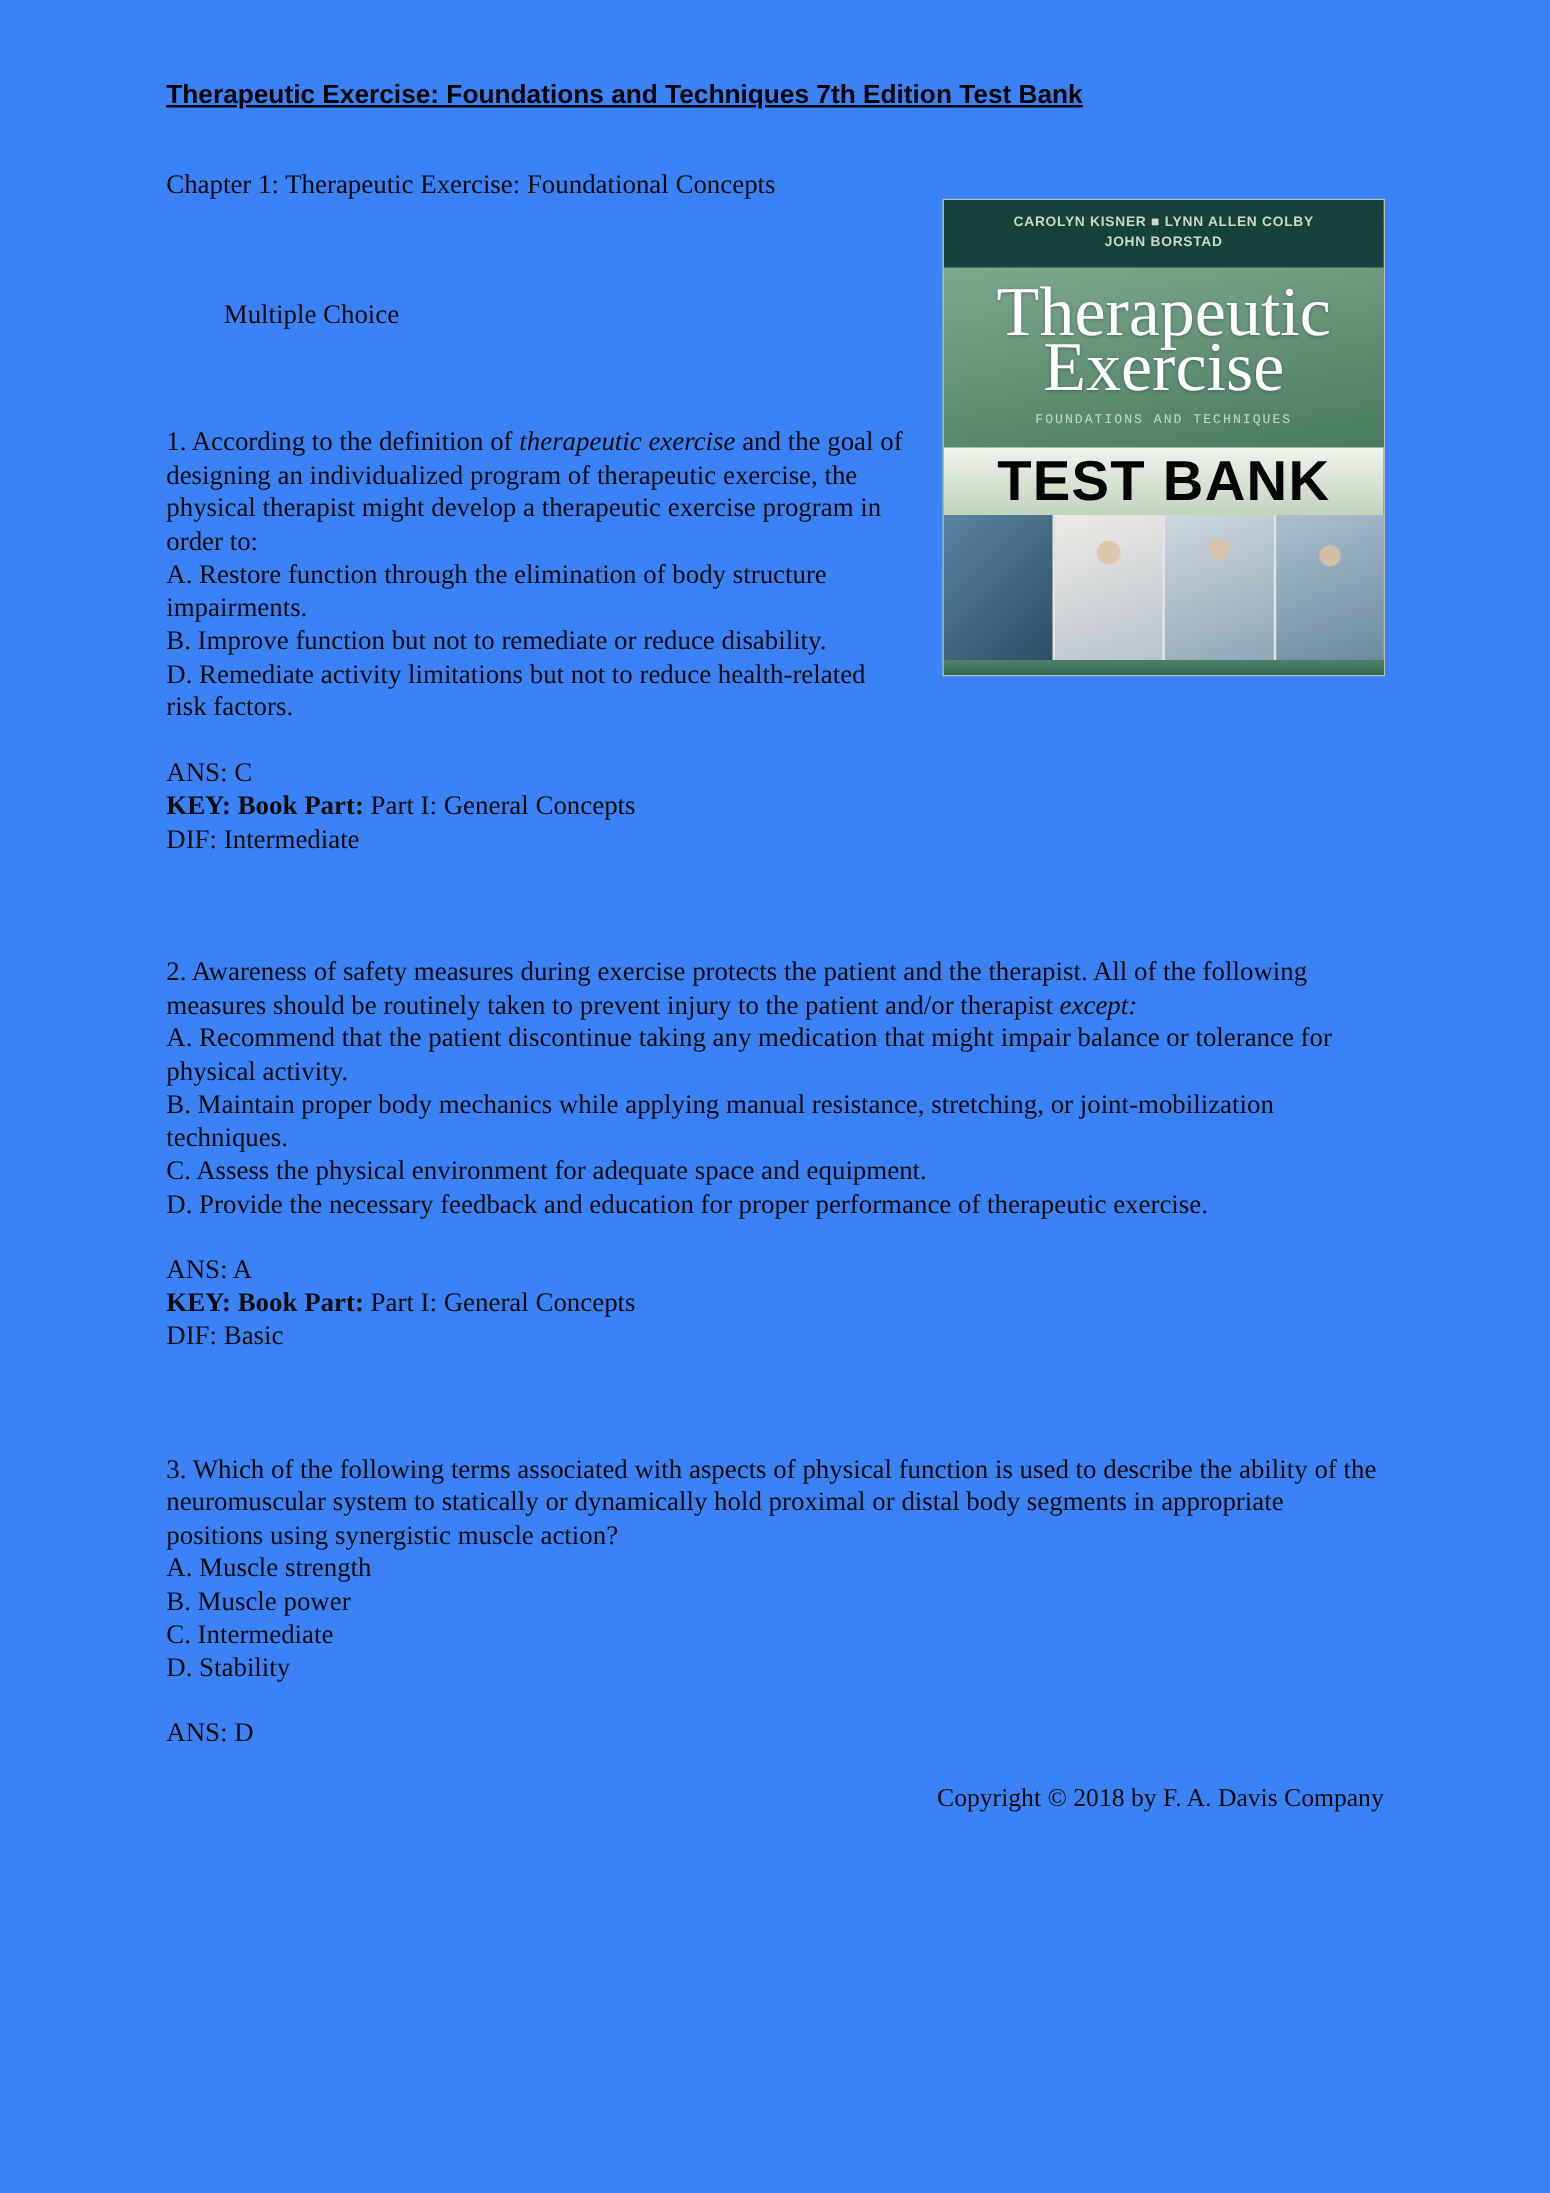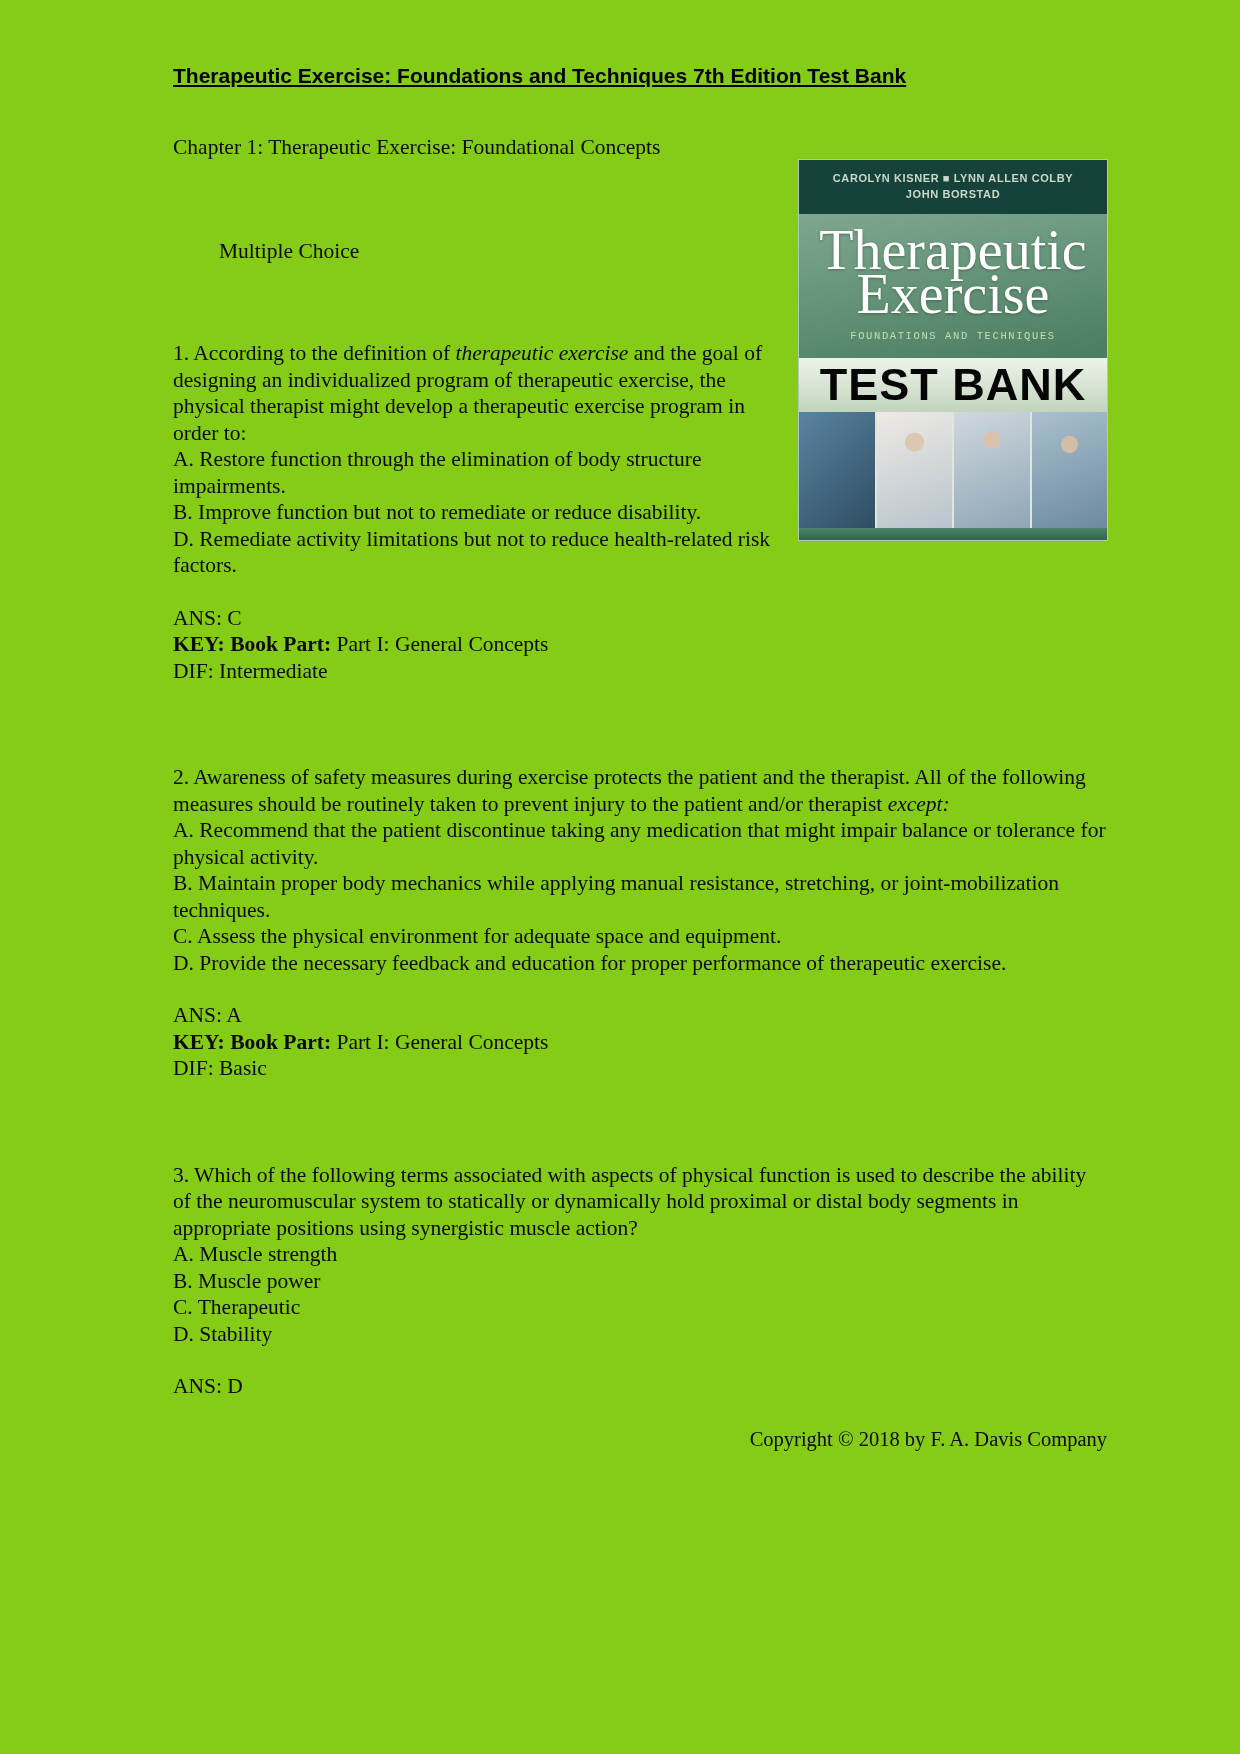--- a/index.html
+++ b/index.html
@@ -1,33 +1,33 @@
 <!DOCTYPE html>
 <html><head>
 <meta charset="utf-8">
 <style>
   * { margin:0; padding:0; box-sizing:border-box; }
   html,body { background:#ffffff; }
   .page {
-    width:1240px; height:1754px; background:#84cc16; position:relative;
-    font-family:"Liberation Serif", serif; color:#0a0a0a; overflow:hidden;padding-left:40px;
+    width:1240px; height:1754px; background:#3b82f6; position:relative;
+    font-family:"Liberation Serif", serif; color:#0a0a0a; overflow:hidden;
   }
   .content { padding:64px 133px 0 133px; }
 
   .doc-header {
     font-family:"Liberation Sans", sans-serif;
     font-size:21px; font-weight:bold; text-decoration:underline;
     color:#000;
   }
 
   .flow { font-size:21.5px; line-height:26.5px; }
 
   
   .cover {
-    float:right; width:308px; height:380px; margin:26px 0 26px 26px;
+    float:right; width:352px; height:380px; margin:26px 0 26px 26px;
     display:flex; flex-direction:column; overflow:hidden;
     background:linear-gradient(170deg,#8db49a 0%,#477a5e 60%,#356a50 100%);
     box-shadow:0 0 0 1px #b9c4bd;
   }
   .cover-topbar {
     height:54px; background:#16423c; color:#cdd8c6;
     font-family:"Liberation Sans", sans-serif; font-size:11px; font-weight:bold;
     letter-spacing:.6px; text-align:center; padding-top:10px; line-height:16px;
   }
   .cover-title {
@@ -125,21 +125,21 @@
       <div class="answer-block">
         <div>ANS: A</div>
         <div><span class="bold">KEY: Book Part:</span><span> Part I: General Concepts</span></div>
         <div>DIF: Basic</div>
       </div>
 
       <div class="question-block q3">
         <p class="stem"><span>3. Which of the following terms associated with aspects of physical function is used to describe the ability of the neuromuscular system to statically or dynamically hold proximal or distal body segments in appropriate positions using synergistic muscle action?</span></p>
         <div class="option">A. Muscle strength</div>
         <div class="option">B. Muscle power</div>
-        <div class="option">C. Therapeutic</div>
+        <div class="option">C. Intermediate</div>
         <div class="option">D. Stability</div>
       </div>
       <div class="answer-block">
         <div>ANS: D</div>
       </div>
 
       <p class="footer">Copyright © 2018 by F. A. Davis Company</p>
 
     </div>
   </div>

